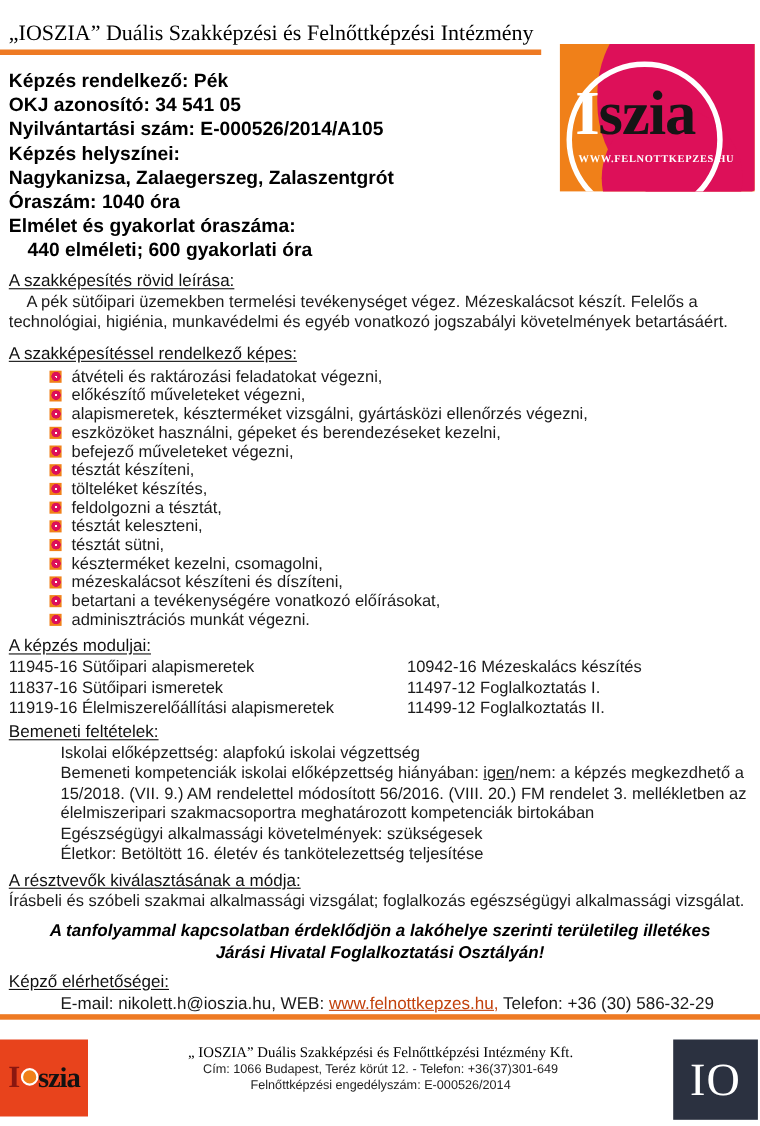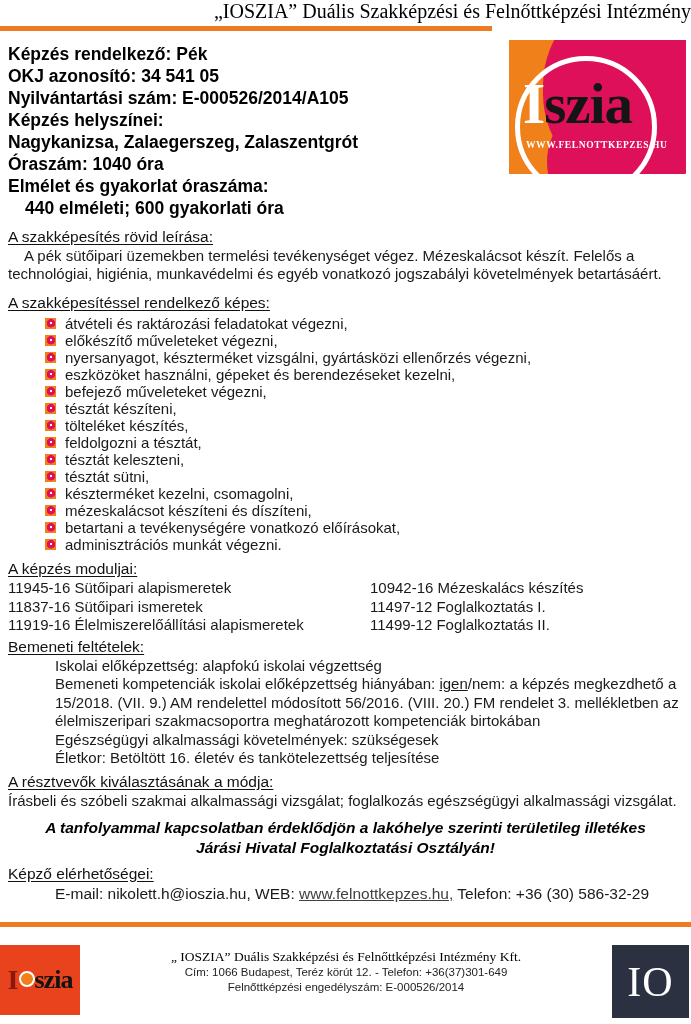--- a/index.html
+++ b/index.html
@@ -10,21 +10,21 @@
     --footer-navy:#2B3140;
   }
   *{box-sizing:border-box;margin:0;padding:0;}
   html,body{background:#888;}
   .page{
     width:691px;height:1024px;background:#fff;position:relative;
     margin:0 auto;overflow:hidden;color:#1a1a1a;
     font-family:"Liberation Sans",sans-serif;font-size:15px;
   }
   
-  .header{padding-top:0;text-align:right;}
+  .header{padding-top:19px;}
   .header-title{
     font-family:"Liberation Serif",serif;font-size:20px;color:#000;
     margin-left:8px;line-height:23px;white-space:nowrap;
   }
   .header-rule{width:492px;height:5px;background:var(--accent-orange);margin-top:3px;}
   
   .logo{
     position:absolute;top:25px;right:5px;width:177px;height:134px;
     background:var(--logo-orange);overflow:hidden;margin-top:15px;
   }
@@ -67,21 +67,21 @@
   .req-lines{margin-left:47px;line-height:18.5px;}
   .req-underline{text-decoration:underline;}
   .h-sel{margin-top:4px;}
   .sel-body{line-height:18px;}
   .notice{
     margin:8px 26px 0 26px;text-align:center;
     font-weight:bold;font-style:italic;font-size:15.5px;line-height:20px;color:#000;
   }
   .h-contact{margin-top:6px;}
   .contact-line{margin-left:47px;line-height:19px;font-size:15.5px;}
-  .contact-link{text-decoration:underline;cursor:pointer;color:#404040;text-align:right;}
+  .contact-link{text-decoration:underline;cursor:pointer;color:#c2410c;text-align:right;}
   
   .footer-rule{position:absolute;left:0;top:922px;width:691px;height:5px;background:var(--accent-orange);}
   .footer{position:absolute;left:0;top:945px;width:691px;display:flex;align-items:flex-start;}
   .footer-logo-left{
     width:80px;height:70px;background:var(--footer-red);flex:0 0 auto;
     display:flex;align-items:center;justify-content:center;
     font-family:"Liberation Serif",serif;font-weight:bold;
   }
   .footer-logo-left .f-i{color:#8a1710;font-size:28px;line-height:28px;}
   .footer-logo-left .f-circle{
@@ -129,21 +129,21 @@
 
   <div class="content">
 
     <div class="sec-heading h-desc">A szakképesítés rövid leírása:</div>
     <div class="desc-body">A pék sütőipari üzemekben termelési tevékenységet végez. Mézeskalácsot készít. Felelős a technológiai, higiénia, munkavédelmi és egyéb vonatkozó jogszabályi követelmények betartásáért.</div>
 
     <div class="sec-heading h-comp">A szakképesítéssel rendelkező képes:</div>
     <ul class="bullets">
       <li><span class="mini-logo"></span><span>átvételi és raktározási feladatokat végezni,</span></li>
       <li><span class="mini-logo"></span><span>előkészítő műveleteket végezni,</span></li>
-      <li><span class="mini-logo"></span><span>nyersanyagot, készterméket vizsgálni, gyártásközi ellenőrzés végezni,</span></li>
+      <li><span class="mini-logo"></span><span>alapismeretek, készterméket vizsgálni, gyártásközi ellenőrzés végezni,</span></li>
       <li><span class="mini-logo"></span><span>eszközöket használni, gépeket és berendezéseket kezelni,</span></li>
       <li><span class="mini-logo"></span><span>befejező műveleteket végezni,</span></li>
       <li><span class="mini-logo"></span><span>tésztát készíteni,</span></li>
       <li><span class="mini-logo"></span><span>tölteléket készítés,</span></li>
       <li><span class="mini-logo"></span><span>feldolgozni a tésztát,</span></li>
       <li><span class="mini-logo"></span><span>tésztát keleszteni,</span></li>
       <li><span class="mini-logo"></span><span>tésztát sütni,</span></li>
       <li><span class="mini-logo"></span><span>készterméket kezelni, csomagolni,</span></li>
       <li><span class="mini-logo"></span><span>mézeskalácsot készíteni és díszíteni,</span></li>
       <li><span class="mini-logo"></span><span>betartani a tevékenységére vonatkozó előírásokat,</span></li>

